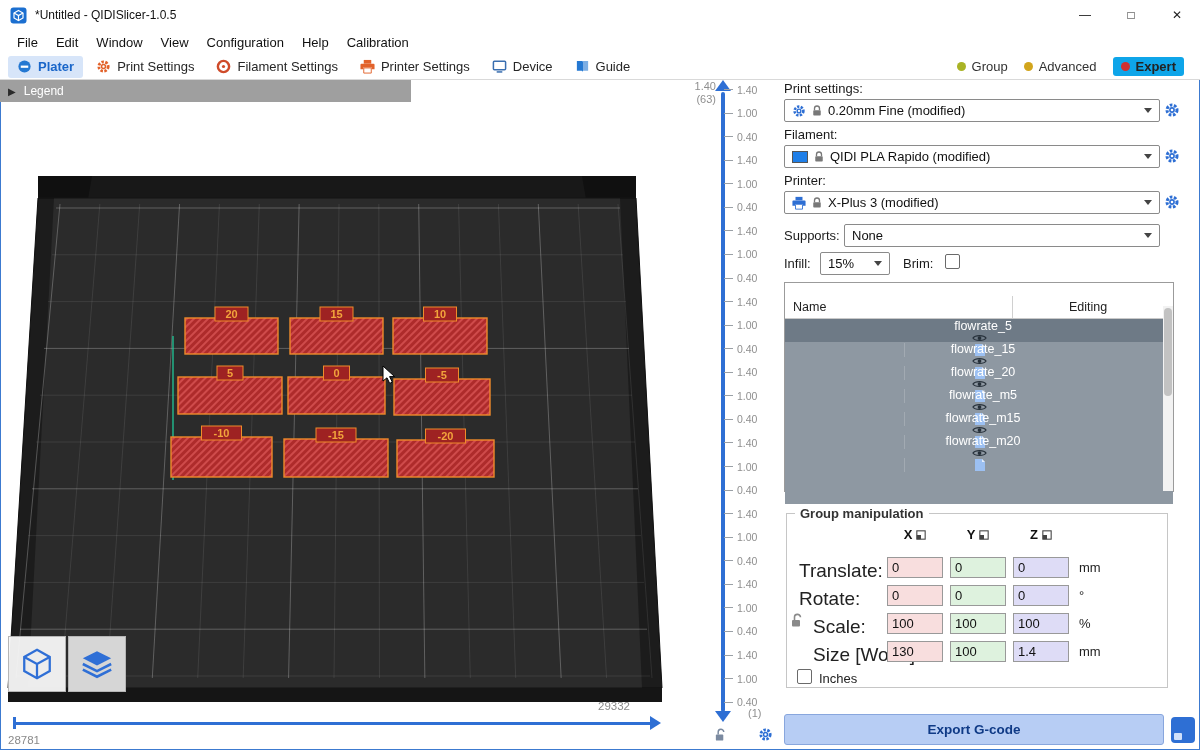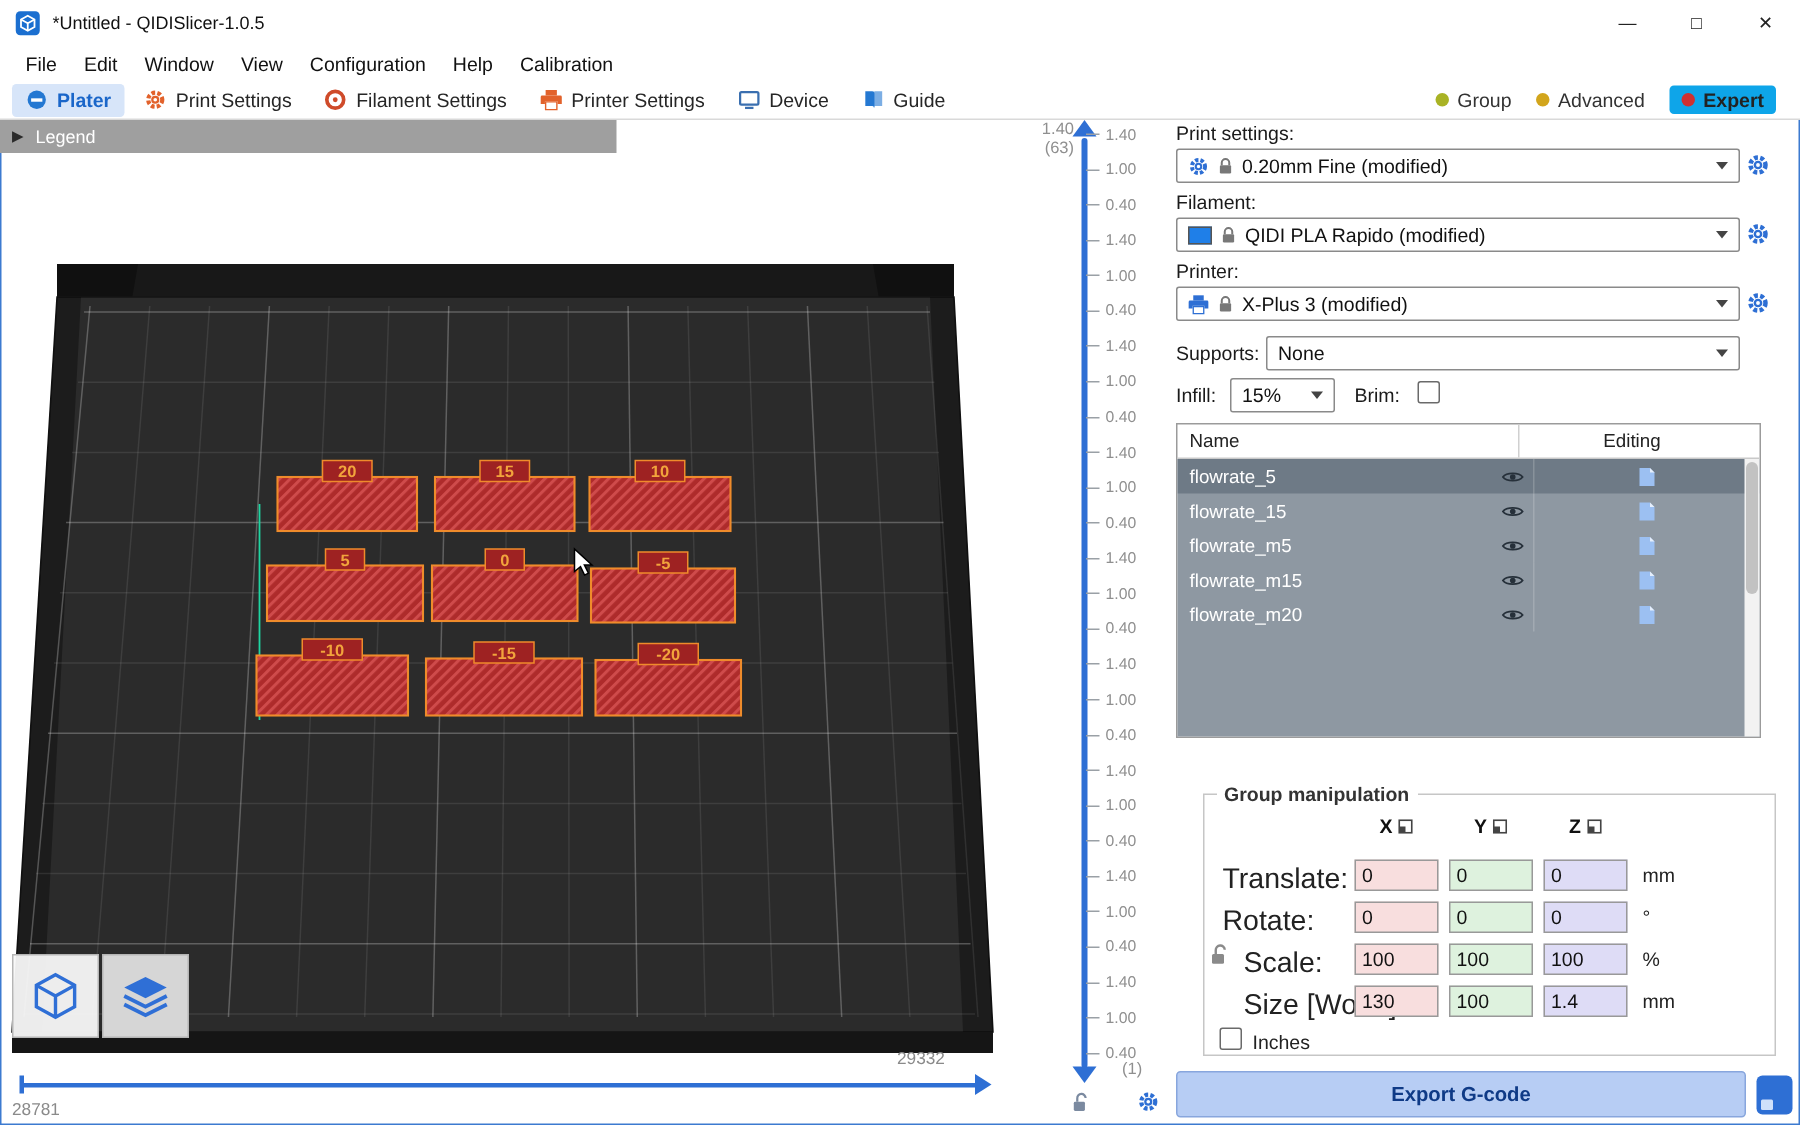--- a/index.html
+++ b/index.html
@@ -77,35 +77,35 @@
          display:flex;align-items:center;gap:6px;padding:0 7px;font-size:13px;color:#111;}
   .combo .chev{margin-left:auto;width:0;height:0;border-left:4px solid transparent;border-right:4px solid transparent;border-top:5px solid #444;}
   .combo .cico{color:#2e6fd4;flex:none;}
   .combo .clock{color:#787878;flex:none;}
   .swatch{width:16px;height:12px;background:#1f7fe8;border:1px solid #555;flex:none;}
   .gearbtn{position:absolute;color:#2e6fd4;cursor:pointer;}
   .cbox{position:absolute;width:15px;height:15px;border:1px solid #6a6a6a;border-radius:2px;background:#fff;}
 
   
   #objlist{position:absolute;left:784px;top:282px;width:390px;height:210px;border:1px solid #9b9b9b;background:#fff;font-size:12.5px;}
-  .lhead{height:23px;display:flex;align-items:center;border-bottom:1px solid #c9c9c9;}
+  .lhead{height:23px;display:flex;align-items:center;border-bottom:1px solid #c9c9c9;margin-top:13px;}
   .lh-name{flex:1;padding-left:8px;color:#222;}
   .lh-edit{width:151px;height:100%;display:flex;align-items:center;justify-content:center;border-left:1px solid #d0d0d0;color:#222;}
   .lh-scroll{width:10px;}
   #objbody{height:185px;background:#8e98a2;overflow:hidden;}
-  .objrow{height:23px;display:flex;align-items:center;color:#fff;}
+  .objrow{height:23px;display:flex;align-items:center;color:#fff;flex-direction:column;}
   .objrow.sel{background:#6e7a86;}
   .oname{flex:1;padding-left:8px;}
   .eyeic{width:28px;display:flex;justify-content:center;color:#26303a;}
   .ocol2{width:151px;display:flex;justify-content:center;color:#9cc0f2;border-left:1px solid rgba(255,255,255,.18);height:100%;align-items:center;}
   .lscroll{position:absolute;right:0;top:23px;width:10px;height:185px;background:#f2f2f2;}
   .lthumb{position:absolute;left:1px;top:2px;width:8px;height:88px;background:#c2c2c2;border-radius:4px;}
 
   
-  #groupbox{position:absolute;left:786px;top:506px;width:382px;height:182px;border:1px solid #c6c6c6;margin:16px;padding:0;}
+  #groupbox{position:absolute;left:786px;top:506px;width:382px;height:182px;border:1px solid #c6c6c6;margin:0;padding:0;}
   #groupbox legend{font-size:13px;font-weight:bold;color:#333;padding:0 5px;margin-left:8px;}
   .axhead{position:absolute;width:56px;display:flex;align-items:center;justify-content:center;gap:4px;font-weight:bold;font-size:13px;color:#111;}
   .axico{color:#444;}
   .glabel{position:absolute;font-size:19px;color:#222;}
   .ginput{position:absolute;width:56px;height:21px;border:1px solid #999;font-size:13px;padding:0 4px;font-family:"Liberation Sans",sans-serif;color:#111;}
   .gx{background:#f8dede;}.gy{background:#def2de;}.gz{background:#dedcf6;}
   .gunit{position:absolute;font-size:13px;color:#222;}
   .glock{position:absolute;left:3px;top:92px;color:#8a8a8a;}
   .inches-label{position:absolute;left:32px;top:150px;font-size:13px;color:#222;}
 
@@ -594,20 +594,33 @@
             <use href="#icon-eye"></use>
           </svg>
         </span>
         <span class="ocol2">
           <svg width="12" height="14">
             <use href="#icon-doc"></use>
           </svg>
         </span>
       </div>
       <div class="objrow">
+        <span class="oname">flowrate_20</span>
+        <span class="eyeic">
+          <svg width="15" height="10">
+            <use href="#icon-eye"></use>
+          </svg>
+        </span>
+        <span class="ocol2">
+          <svg width="12" height="14">
+            <use href="#icon-doc"></use>
+          </svg>
+        </span>
+      </div>
+      <div class="objrow">
         <span class="oname">flowrate_m5</span>
         <span class="eyeic">
           <svg width="15" height="10">
             <use href="#icon-eye"></use>
           </svg>
         </span>
         <span class="ocol2">
           <svg width="12" height="14">
             <use href="#icon-doc"></use>
           </svg>

